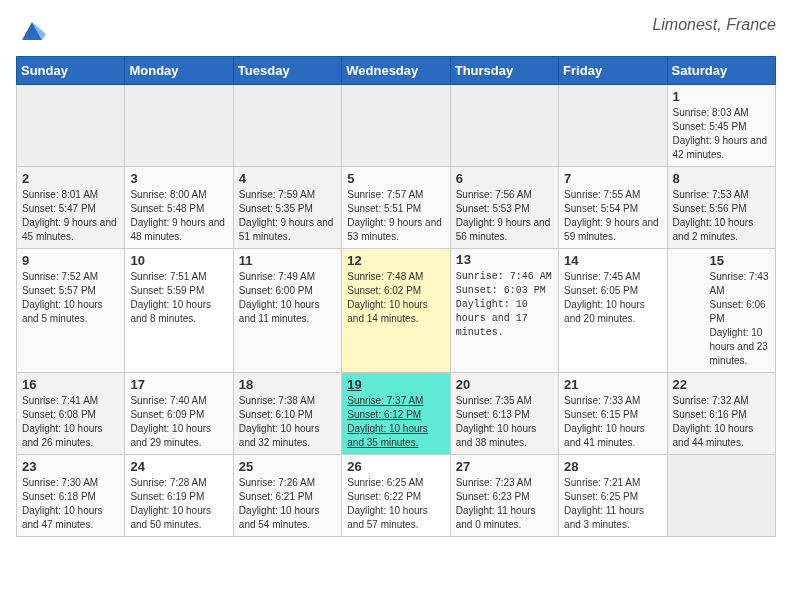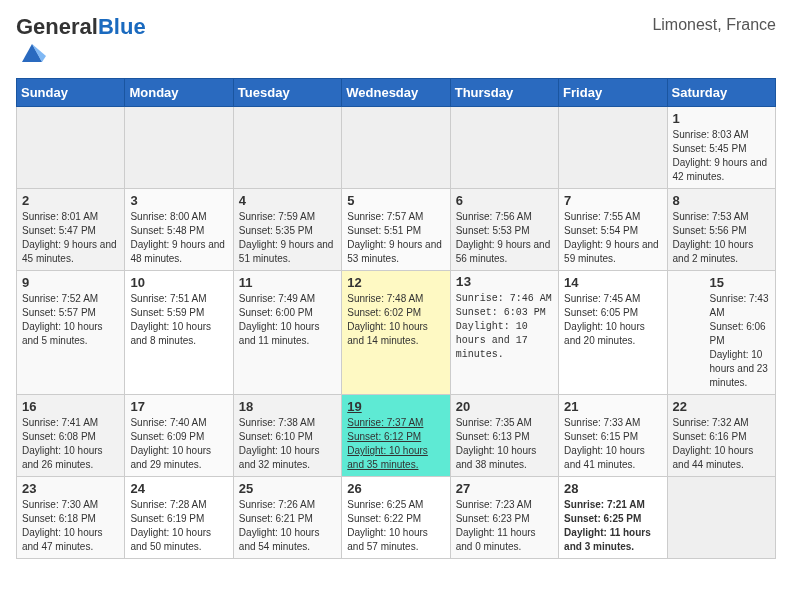--- a/index.html
+++ b/index.html
@@ -36,20 +36,21 @@
       text-align: right;
     }
     .month-year {
       font-size: 36px;
       font-weight: bold;
       color: #333;
     }
     .location {
       font-size: 16px;
       color: #555;
+      font-style: italic;
     }
     .calendar {
       width: 100%;
       border-collapse: collapse;
       border: 1px solid #ccc;
     }
     .calendar th {
       background: #2a6abf;
       color: #fff;
       font-size: 13px;
@@ -97,23 +98,20 @@
     tr td.empty-cell {
       background: #efefef !important;
     }
   </style>
 </head>
 <body>
 
 <div class="header">
   <div class="logo">
     <div>
-      <div class="logo-text">
-        <span class="logo-general">General</span><span class="logo-blue">Blue</span>
-      </div>
       <svg class="logo-icon" viewBox="0 0 28 28">
         <polygon points="4,24 14,6 24,24" fill="#2a6abf"></polygon>
         <polygon points="14,6 24,24 28,18" fill="#4a9aef" opacity="0.7"></polygon>
       </svg>
     </div>
   </div>
   <div class="title-block">
     <div class="location">Limonest, France</div>
   </div>
 </div>
@@ -303,20 +301,20 @@
 Daylight: 10 hours and 57 minutes.</div>
         </td>
         <td style="background: rgb(249, 249, 249);">
           <span class="day-num">27</span>
           <div class="day-info" style="white-space: pre-line;">Sunrise: 7:23 AM
 Sunset: 6:23 PM
 Daylight: 11 hours and 0 minutes.</div>
         </td>
         <td style="background: rgb(255, 255, 255);">
           <span class="day-num">28</span>
-          <div class="day-info" style="white-space: pre-line; font-weight: bold;">Sunrise: 7:21 AM
+          <div class="day-info" style="white-space: pre-line;">Sunrise: 7:21 AM
 Sunset: 6:25 PM
 Daylight: 11 hours and 3 minutes.</div>
         </td>
         <td class="empty-cell" style="background: rgb(239, 239, 239);"></td>
       </tr>
     </tbody>
 </table>
 
 </body></html>

